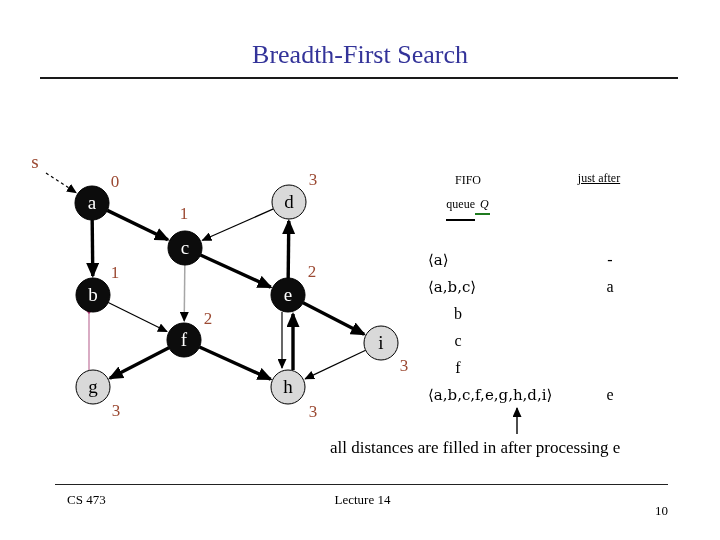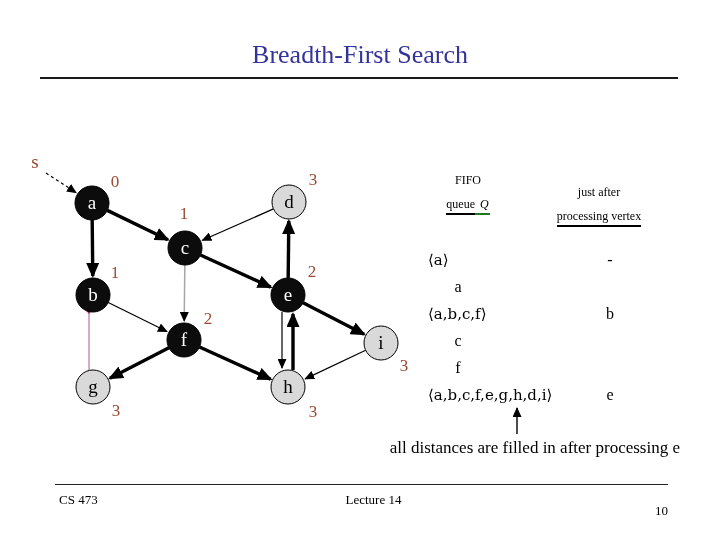--- a/index.html
+++ b/index.html
@@ -9,34 +9,34 @@
   }
   .title{
     position:absolute;top:40px;left:0;width:100%;text-align:center;
     font-size:26px;font-weight:400;
   }
   .title-rule{position:absolute;top:77px;left:40px;width:638px;border-top:2px solid #1a1a1a;}
   #graph-svg{position:absolute;left:0;top:0;}
   #graph-svg text{font-family:"Liberation Serif","DejaVu Serif",serif;}
   .qt-head{position:absolute;text-align:center;font-size:12px;}
   .qt-head-left{left:424px;top:170px;width:88px;}
-  .qt-head-right{left:528px;top:182px;width:142px;}
+  .qt-head-right{left:528px;top:168px;width:142px;text-decoration:underline;}
   .qt-h1{height:25px;line-height:20px;}
   .qt-h2{line-height:18px;}
-  .ul-black{border-bottom:2px solid #000;padding-bottom:2px;}
+  .ul-black{border-bottom:2px solid #000;padding-bottom:8px;}
   .q-sym{font-style:italic;padding-left:5px;padding-right:1px;padding-bottom:2px;}
   #qt-rows{position:absolute;left:428px;top:246px;font-size:16px;}
   .qrow{display:flex;height:27px;align-items:center;}
   .qcell{width:152px;font-family:"DejaVu Serif","Liberation Serif",serif;font-size:15px;}
   .vcell{width:60px;text-align:center;}
-  .annotation{position:absolute;left:330px;top:438px;width:350px;text-align:right;font-size:17px;}
+  .annotation{position:absolute;left:330px;top:438px;width:350px;text-align:left;font-size:17px;}
   .footer-rule{position:absolute;top:484px;left:55px;width:613px;border-top:1.5px solid #222;}
   .footer{position:absolute;top:492px;left:55px;width:613px;height:18px;font-size:13px;}
-  .f-left{position:absolute;left:4px;top:0;}
-  .f-center{position:absolute;left:12px;top:0;width:100%;text-align:center;}
+  .f-left{position:absolute;left:12px;top:0;}
+  .f-center{position:absolute;left:1px;top:0;width:100%;text-align:center;}
   .f-right{position:absolute;right:0;top:11px;}
 </style>
 </head>
 <body>
 
 <div class="slide">
 
   <div class="title" style="color: rgb(51, 51, 153);">Breadth-First Search</div>
   <div class="title-rule"></div>
 
@@ -102,33 +102,32 @@
       </g>
   </svg>
 
   <div class="qt-head qt-head-left">
     <div class="qt-h1">FIFO</div>
     <div class="qt-h2"><span class="ul-black">queue</span><span class="q-sym ul-black" id="q-symbol" style="border-bottom-color: rgb(31, 122, 31);">Q</span></div>
   </div>
 
   <div class="qt-head qt-head-right">
     <div class="qt-h1">just after</div>
-    <div class="qt-h2"><span class="ul-black">processing vertex</span></div>
   </div>
 
   <div id="qt-rows">
       <div class="qrow">
         <span class="qcell">⟨a⟩</span>
         <span class="vcell">-</span>
       </div>
       <div class="qrow">
+        <span class="qcell">⟨a,b,c⟩</span>
         <span class="vcell">a</span>
       </div>
       <div class="qrow">
-        <span class="qcell">⟨a,b,c,f⟩</span>
         <span class="vcell">b</span>
       </div>
       <div class="qrow">
         <span class="vcell">c</span>
       </div>
       <div class="qrow">
         <span class="vcell">f</span>
       </div>
       <div class="qrow">
         <span class="qcell">⟨a,b,c,f,e,g,h,d,i⟩</span>

